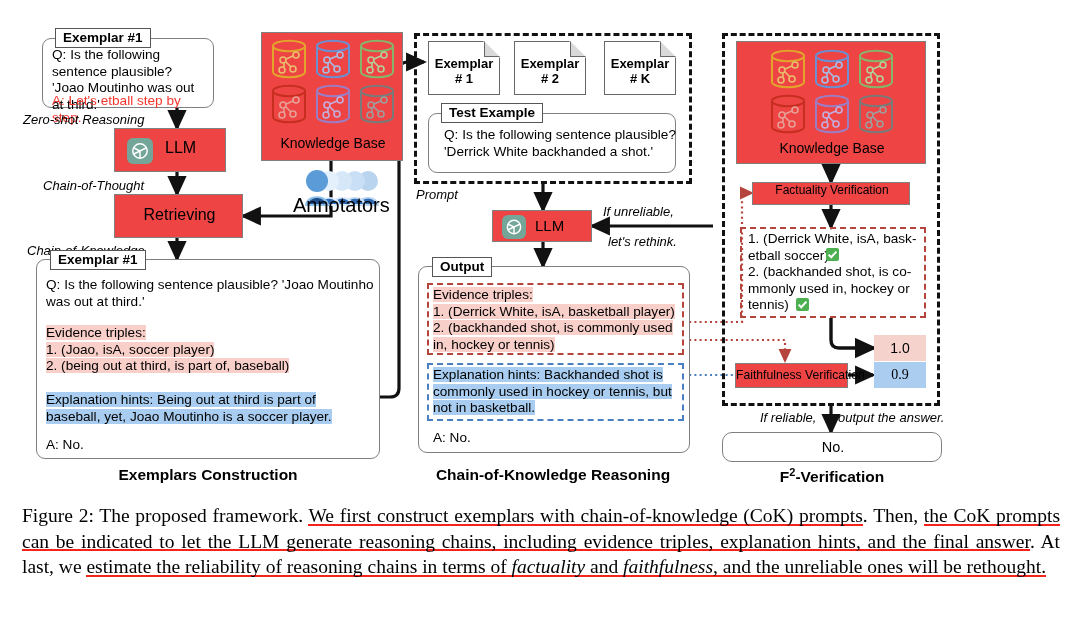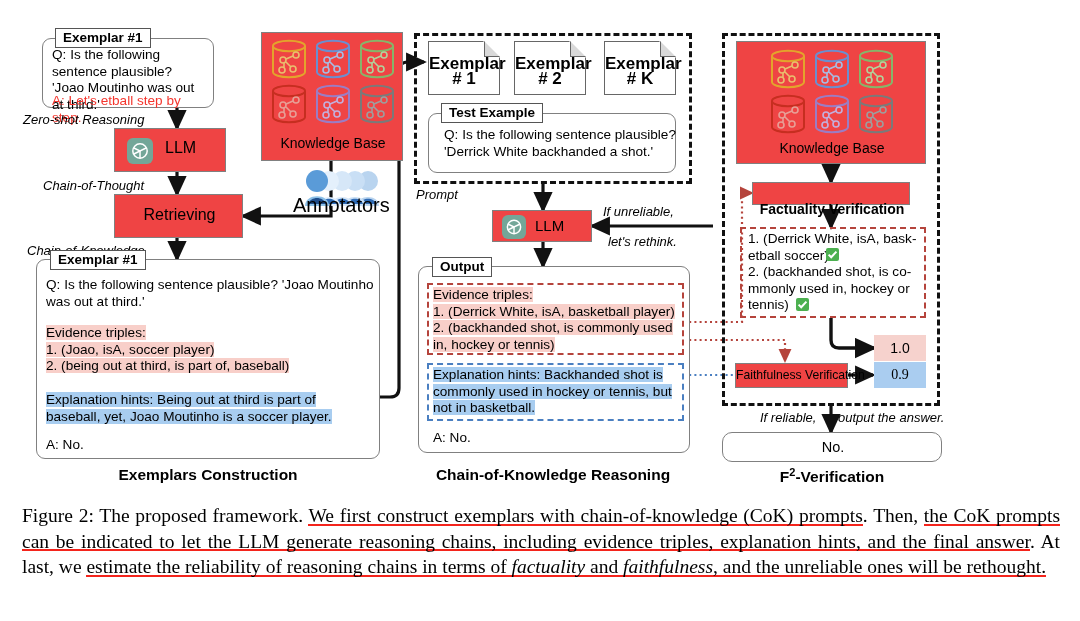--- a/index.html
+++ b/index.html
@@ -73,21 +73,21 @@
     border: 2px dashed #4a7fc1;
     background: transparent;
   }
 
   
   .filecard {
     position: absolute;
     border: 1.5px solid #666;
     background: #fff;
     font-weight: bold;
-    font-size: 17px;
+    font-size: 13px;
     text-align: center;
     line-height: 15px;
     padding-top: 14px;
   }
   .filecard .fold {
     position: absolute;
     top: -1px; right: -1px;
     width: 16px; height: 16px;
     background: #d9d9d9;
     border-left: 1.5px solid #666;
@@ -473,21 +473,21 @@
               <circle cx="113" cy="76" r="3"></circle>
             <path d="M106,66 L113,63 M104,70 L104,74 M106,69 L111,74"></path>
           </g>
         </g>
       </g>
     </svg>
     <div class="abs" style="left:0;top:98px;width:190px;text-align:center;font-size:14px;">Knowledge Base</div>
   </div>
 
   <div class="abs sqbox" style="left:752px;top:182px;width:158px;height:23px;">
-    <div class="abs" style="left:0;top:18px;width:158px;text-align:center;font-size:14px;font-weight:bold;">Factuality Verification</div>
+    <div class="abs" style="left:0;top:0;width:158px;text-align:center;font-size:12px;">Factuality Verification</div>
   </div>
 
   <div class="abs dash-red" style="left:740px;top:227px;width:186px;height:91px;"></div>
   <div class="abs body-txt" style="left:748px;top:231px;width:176px;">
     <span>1. (Derrick White, isA, bask-</span><br>
     <span>etball soccer)</span>
     <span class="abs" style="left:78px;top:17px;width:13px;height:13px;background:#4cb050;border-radius:2px;">
       <svg width="13" height="13" viewBox="0 0 13 13">
           <path d="M2.6,6.6 L5.2,9.2 L10.4,3.6" fill="none" stroke="#fff" stroke-width="2"></path>
         </svg>

